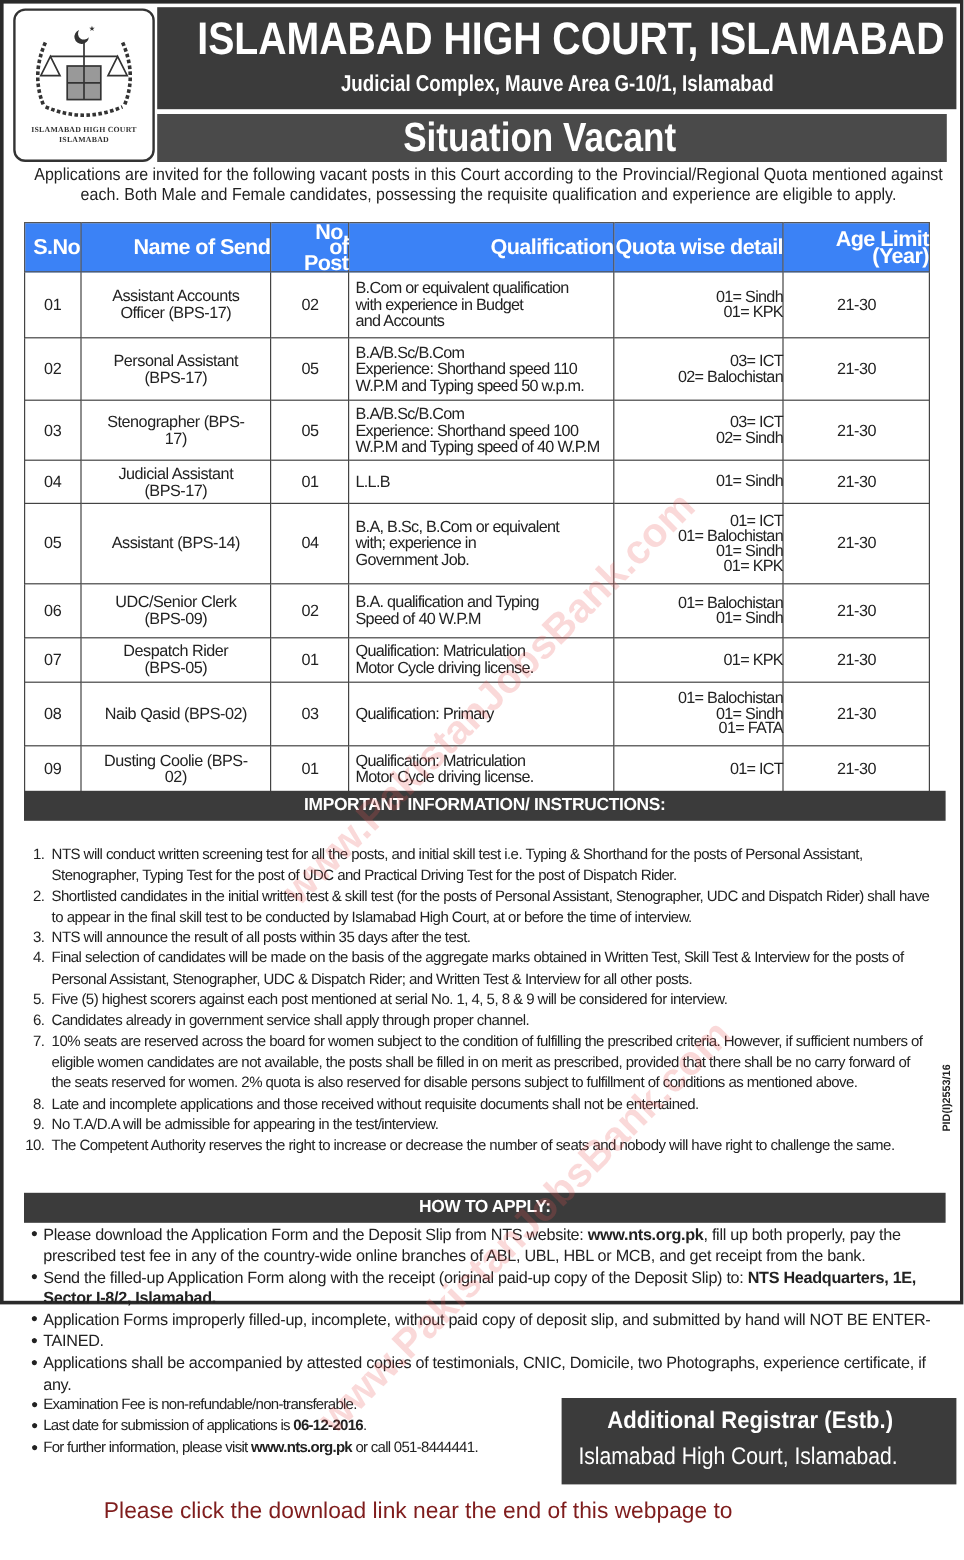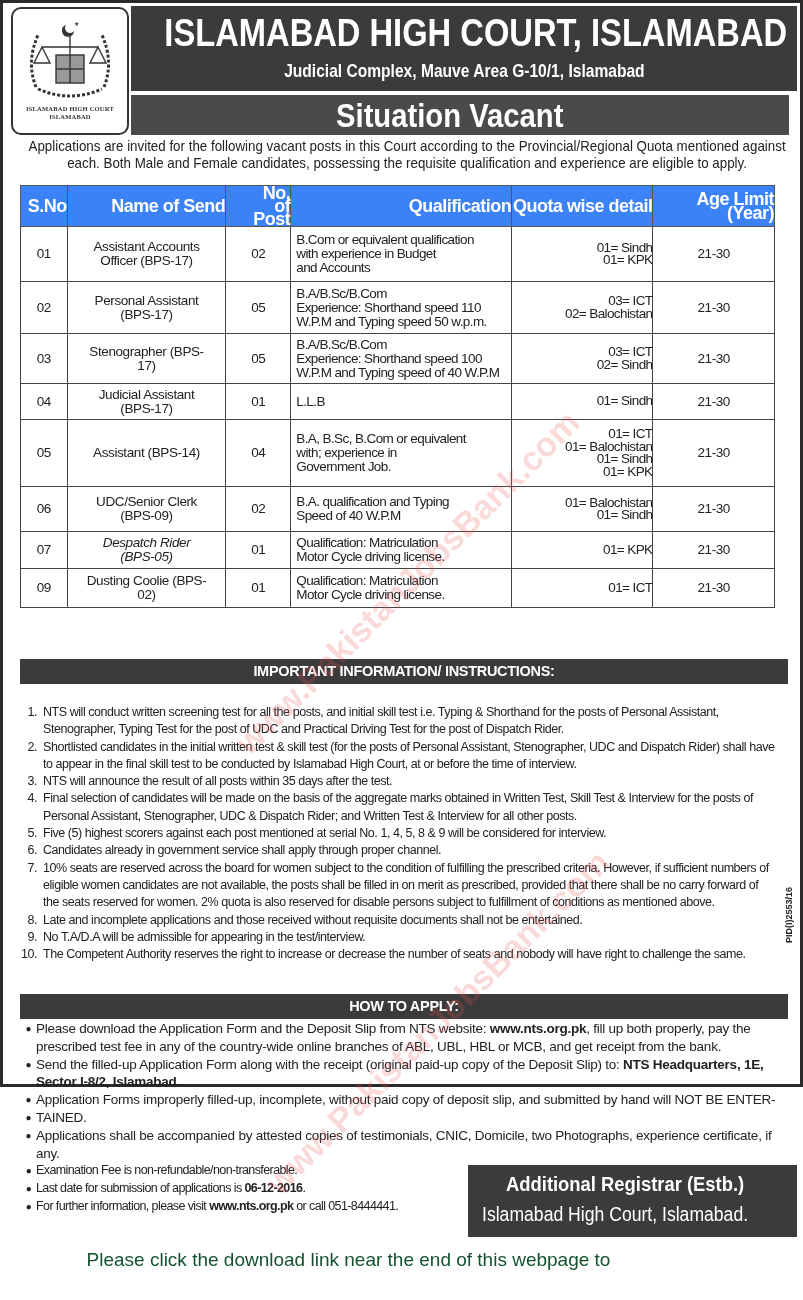--- a/index.html
+++ b/index.html
@@ -98,21 +98,21 @@
     transform: rotate(-90deg); transform-origin: left top; white-space: nowrap;
   }
 
   .watermark {
     position: absolute; font-size: 34px; font-weight: bold; color: rgba(230,80,80,0.22);
     transform: rotate(-45deg); white-space: nowrap; pointer-events: none;
   }
 
   .footer-note {
     position: absolute; left: 0; top: 1247px; width: 697px; text-align: center;
-    color: #14532d; font-size: 19px; line-height: 25px;
+    color: #7f1d1d; font-size: 19px; line-height: 25px;
   }
 </style>
 </head>
 <body>
 
 <div class="ad">
 
   <div class="logo-box">
     <svg viewBox="0 0 96 86">
       <g fill="none" stroke="#333" stroke-width="1.4">
@@ -226,25 +226,35 @@
           <td style="padding: 0px 18px;">UDC/Senior Clerk (BPS-09)</td>
           <td>02</td>
           <td class="qual pre">B.A. qualification and Typing
 Speed of 40 W.P.M</td>
           <td class="quota pre">01= Balochistan
 01= Sindh</td>
           <td>21-30</td>
         </tr>
         <tr style="height: 37px;">
           <td>07</td>
-          <td style="padding: 0px 18px; font-style: italic;">Despatch Rider (BPS-05)</td>
+          <td style="padding: 0px 18px;">Despatch Rider (BPS-05)</td>
           <td>01</td>
           <td class="qual pre">Qualification: Matriculation
 Motor Cycle driving license.</td>
           <td class="quota pre">01= KPK</td>
+          <td>21-30</td>
+        </tr>
+        <tr style="height: 53px;">
+          <td>08</td>
+          <td style="padding: 0px 18px;">Naib Qasid (BPS-02)</td>
+          <td>03</td>
+          <td class="qual pre">Qualification: Primary</td>
+          <td class="quota pre">01= Balochistan
+01= Sindh
+01= FATA</td>
           <td>21-30</td>
         </tr>
         <tr style="height: 39px;">
           <td>09</td>
           <td style="padding: 0px 18px;">Dusting Coolie (BPS-02)</td>
           <td>01</td>
           <td class="qual pre">Qualification: Matriculation
 Motor Cycle driving license.</td>
           <td class="quota pre">01= ICT</td>
           <td>21-30</td>

